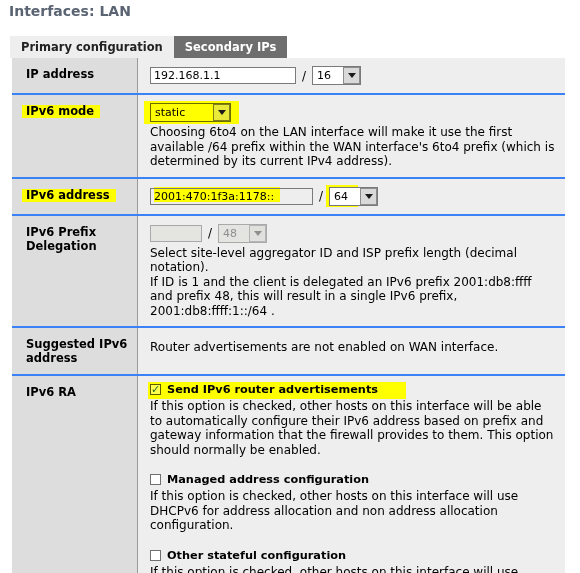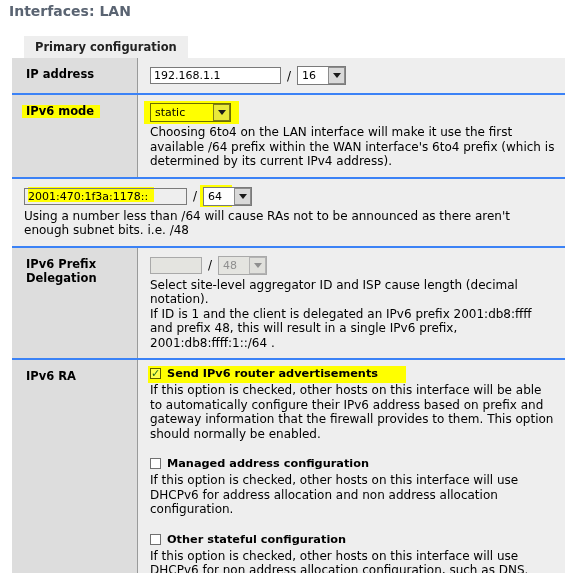--- a/index.html
+++ b/index.html
@@ -12,21 +12,21 @@
     overflow:hidden;
     position:relative;
   }
   .page-title{
     position:absolute;left:9px;top:3px;
     font-size:14px;font-weight:bold;color:#5a6472;
     letter-spacing:0px;
   }
   
   .tabbar{
-    position:absolute;left:24px;top:36px;
+    position:absolute;left:10px;top:36px;
     width:553px;height:22px;
   }
   .tab{
     float:left;height:22px;line-height:22px;
     padding:0 11px;font-weight:bold;font-size:11.5px;
     box-sizing:border-box;
   }
   .tab.active{background:#eeeeee;color:#222;}
   .tab.inactive{background:#6e6e6e;color:#ffffff;}
   
@@ -130,29 +130,30 @@
   }
   .hl-wrap > .tx{position:relative;z-index:1;}
 </style>
 </head>
 <body>
 
 <div class="page-title">Interfaces: LAN</div>
 
 <div class="tabbar">
   <div class="tab active">Primary configuration</div>
+  <div class="tab inactive">Secondary IPs</div>
 </div>
 
 <div class="panel">
 
   <div class="row">
     <div class="cell-label">IP address</div>
     <div class="cell-field">
       <div class="ctrl-line">
-        <input class="txt" style="width: 131px;" value="192.168.1.1">
+        <input class="txt" style="width: 146px;" value="192.168.1.1">
         <span class="slash">/</span>
         <span class="sel">
           <span class="val" style="min-width:20px">16</span>
           <span class="arrow">
               <span class="tri"></span>
             </span>
         </span>
       </div>
     </div>
   </div>
@@ -171,57 +172,65 @@
                 <span class="tri"></span>
               </span>
           </span>
         </span>
       </div>
       <div class="desc">Choosing 6to4 on the LAN interface will make it use the first available /64 prefix within the WAN interface's 6to4 prefix (which is determined by its current IPv4 address).</div>
     </div>
   </div>
 
   <div class="row">
+    <div class="cell-label">
+      <span class="hl-wrap"><span class="mk"></span><span class="tx">IPv6 address</span></span>
+    </div>
     <div class="cell-field">
       <div class="ctrl-line" style="position:relative;">
         <div class="hl-mark" style="left:4px;top:0px;width:126px;height:15px;"></div>
         <input class="txt" style="width: 163px; position: relative; background: transparent; z-index: 2;" value="2001:470:1f3a:1178::">
         <span class="slash" style="position:relative;z-index:2">/</span>
         <span class="hl-wrap" style="z-index:2">
           <span class="mk" style="left:-3px;right:20px;top:-2px;bottom:-1px;"></span>
           <span class="tx sel">
             <span class="val" style="min-width:20px;background:transparent">64</span>
             <span class="arrow">
                 <span class="tri"></span>
               </span>
           </span>
         </span>
       </div>
-      <div class="desc">Using a number less than /64 will cause RAs not to be announced as there aren't enough subnet bits. i.e. /48</div>
     </div>
   </div>
 
   <div class="row">
     <div class="cell-label">IPv6 Prefix Delegation</div>
     <div class="cell-field">
       <div class="ctrl-line">
         <input class="txt disabled" style="width: 52px;" value="">
         <span class="slash">/</span>
         <span class="sel disabled">
           <span class="val" style="min-width:20px">48</span>
           <span class="arrow">
               <span class="tri" style="border-top-color:#8f8f8f"></span>
             </span>
         </span>
       </div>
-      <div class="desc">Select site-level aggregator ID and ISP cause length (decimal notation).</div>
+      <div class="desc">Select site-level aggregator ID and ISP prefix length (decimal notation).</div>
       <div class="desc" style="margin-top:0">If ID is 1 and the client is delegated an IPv6 prefix 2001:db8:ffff and prefix 48, this will result in a single IPv6 prefix, 2001:db8:ffff:1::/64 .</div>
     </div>
   </div>
 
+  <div class="row">
+    <div class="cell-label">Suggested IPv6 address</div>
+    <div class="cell-field" style="padding-top:12px;padding-bottom:14px">
+      <div class="desc" style="margin-top:0">Router advertisements are not enabled on WAN interface.</div>
+    </div>
+  </div>
 
   <div class="row">
     <div class="cell-label">IPv6 RA</div>
     <div class="cell-field" style="padding-top:7px;padding-bottom:9px">
 
       <div class="cbline" style="margin-top:0;position:relative;">
         <div class="hl-mark" style="left:-2px;top:-1px;width:258px;height:17px;"></div>
         <span class="cbox checked" style="position:relative;z-index:2">
           <span class="tick">✓</span>
         </span>

